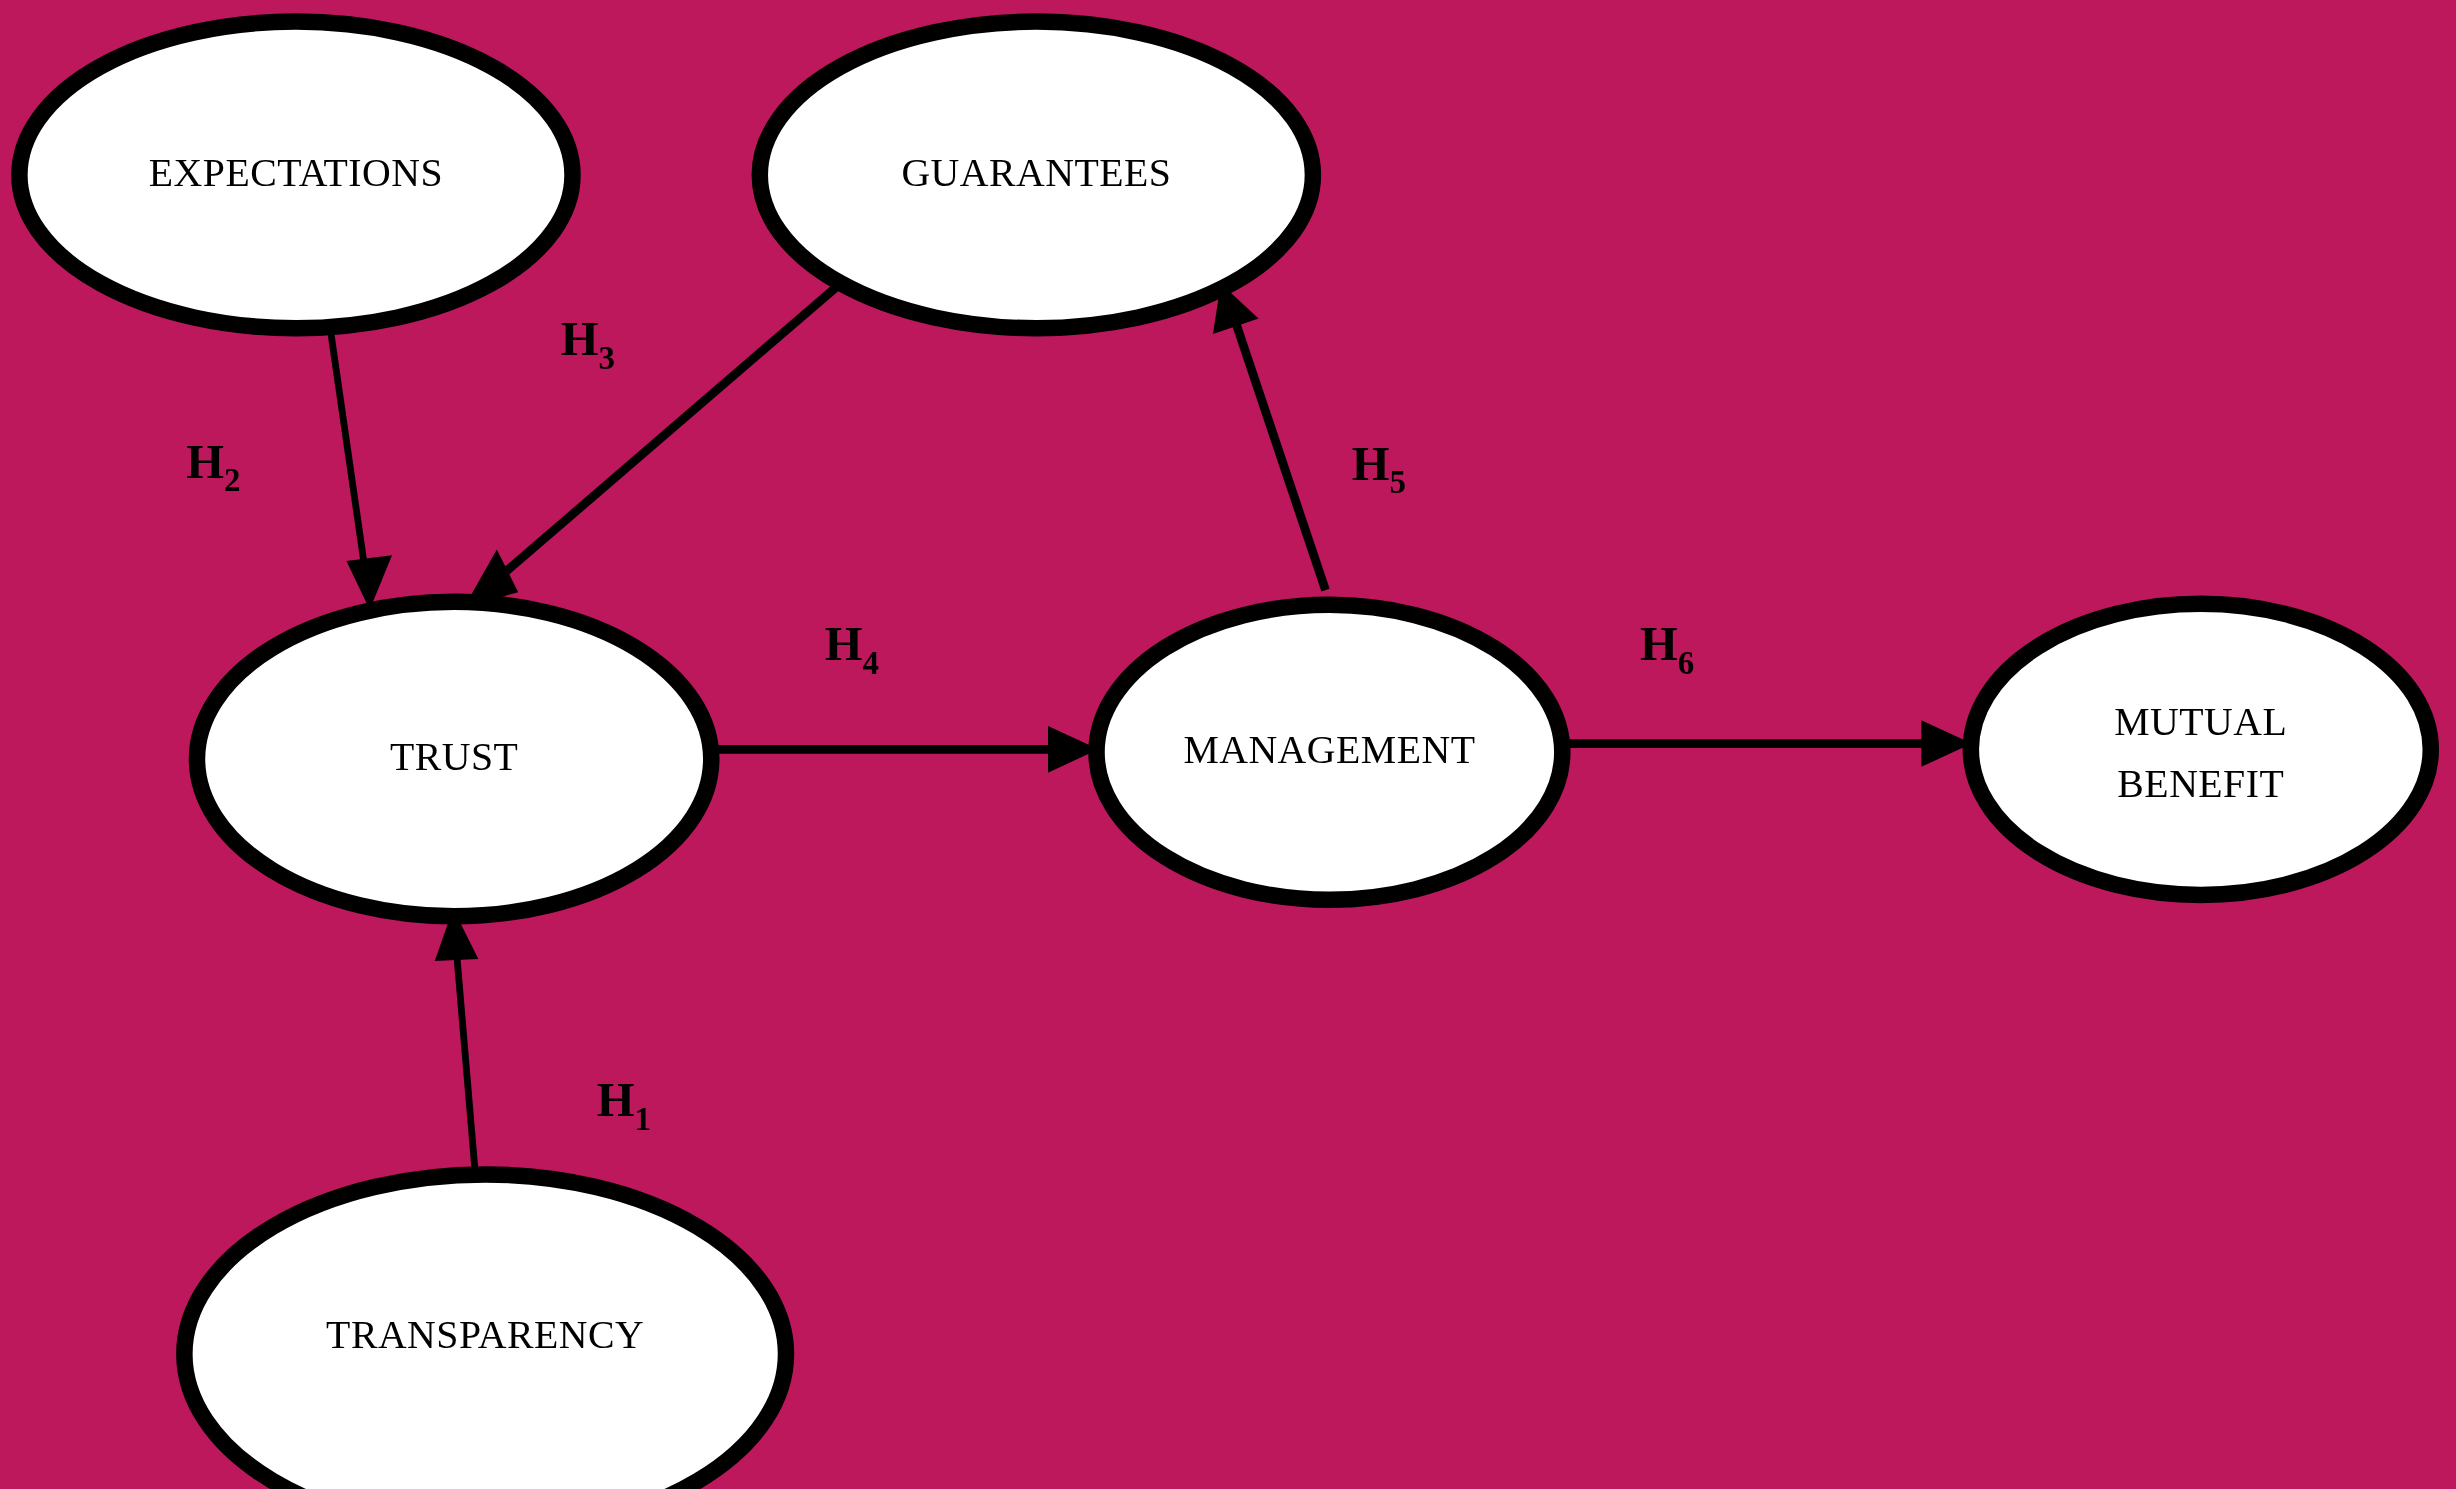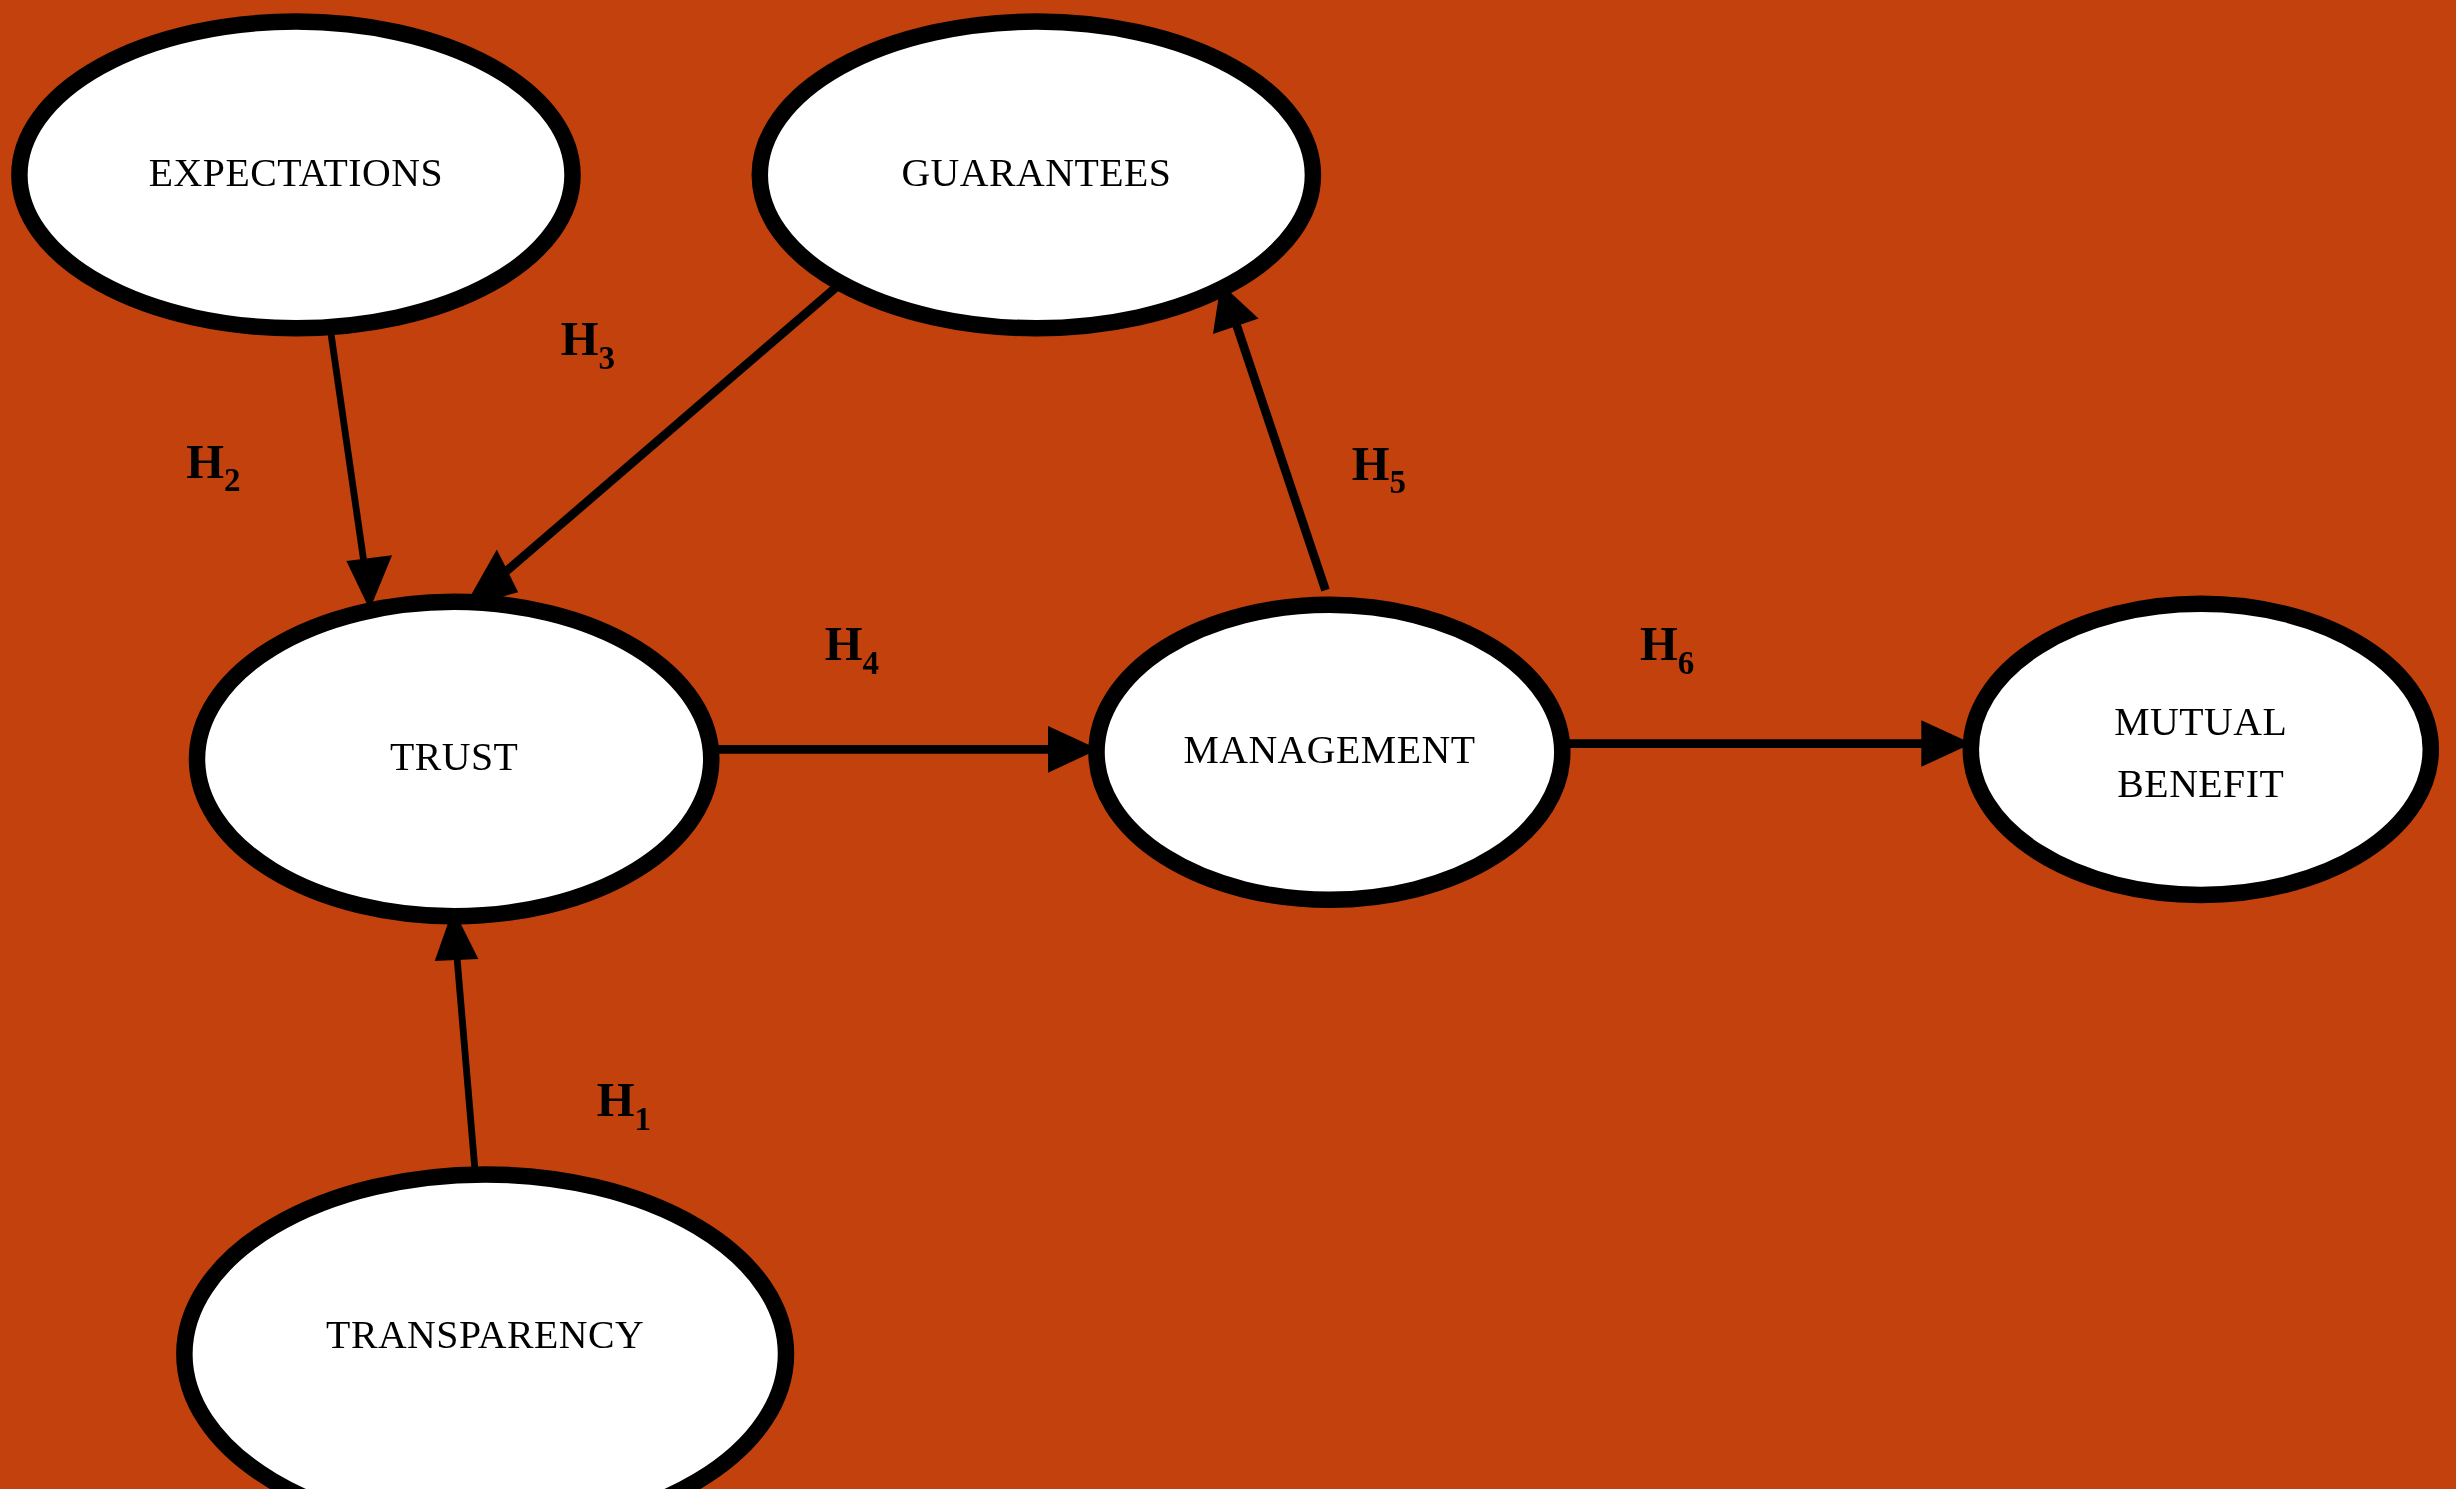--- a/index.html
+++ b/index.html
@@ -4,21 +4,21 @@
 <style>
   html, body {
     margin: 0;
     padding: 0;
     background: #ffffff;
   }
   #canvas {
     position: relative;
     width: 2456px;
     height: 1490px;
-    background: #c2410c;
+    background: #be185d;
     overflow: hidden;
     font-family: "Liberation Serif", "DejaVu Serif", serif;
   }
   svg#diagram {
     position: absolute;
     left: 0;
     top: 0;
     width: 2456px;
     height: 1490px;
     display: block;

